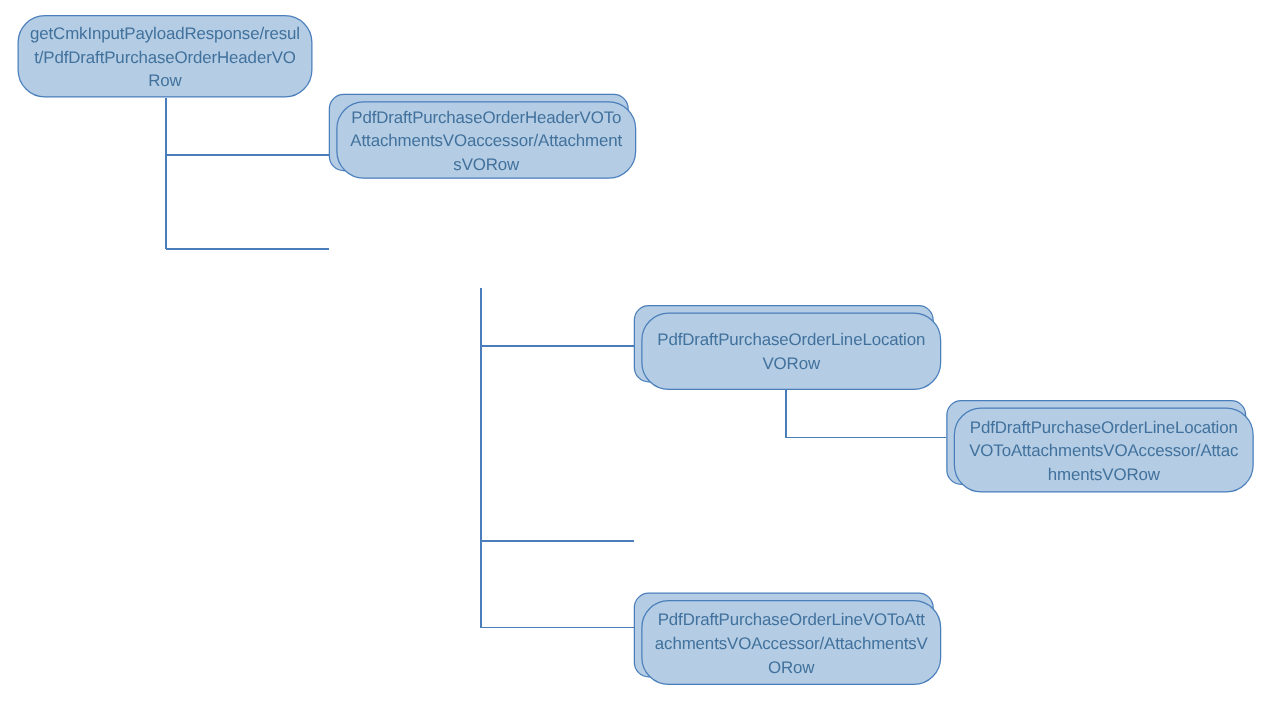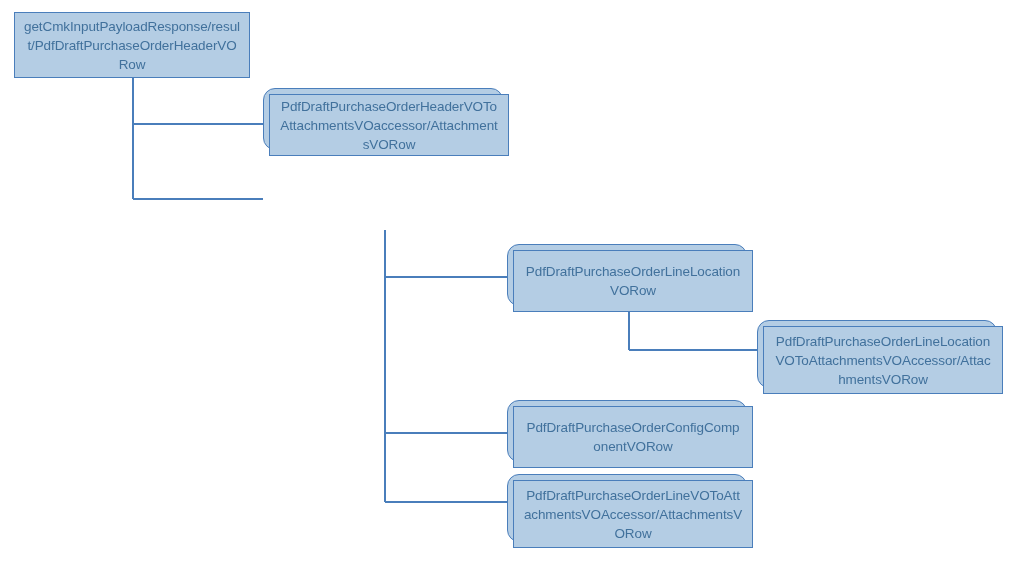--- a/index.html
+++ b/index.html
@@ -46,21 +46,21 @@
   
   .node .card-front {
     position: absolute;
     left: 6px;
     top: 6px;
     width: 100%;
     height: 100%;
     box-sizing: border-box;
     background: #b4cde4;
     border: 1px solid #4a7ebb;
-    border-radius: 0;
+    border-radius: 22px;
     display: flex;
     align-items: center;
     justify-content: center;
     padding: 2px 9px;
   }
   
   .node.single .card-front {
     left: 0;
     top: 0;
   }
@@ -96,21 +96,21 @@
       <path d="M629,350 L757,350"></path>
     </g>
   </svg>
 
   <div class="node single" style="left:14px; top:12px; width:236px; height:66px;">
     <div class="card-front">
       <span class="node-label">getCmkInputPayloadResponse/result/PdfDraftPurchaseOrderHeaderVORow</span>
     </div>
   </div>
 
-  <div class="node" style="left:263px; top:88px; width:240px; height:62px;">
+  <div class="node" style="left:263px; top:75px; width:240px; height:62px;">
     <div class="card-back"></div>
     <div class="card-front">
       <span class="node-label">PdfDraftPurchaseOrderHeaderVOToAttachmentsVOaccessor/AttachmentsVORow</span>
     </div>
   </div>
 
 
   <div class="node" style="left:507px; top:244px; width:240px; height:62px;">
     <div class="card-back"></div>
     <div class="card-front">
@@ -118,26 +118,20 @@
     </div>
   </div>
 
   <div class="node" style="left:757px; top:320px; width:240px; height:68px;">
     <div class="card-back"></div>
     <div class="card-front">
       <span class="node-label">PdfDraftPurchaseOrderLineLocationVOToAttachmentsVOAccessor/AttachmentsVORow</span>
     </div>
   </div>
 
-  <div class="node" style="left:507px; top:400px; width:240px; height:62px;">
-    <div class="card-back"></div>
-    <div class="card-front">
-      <span class="node-label">PdfDraftPurchaseOrderConfigComponentVORow</span>
-    </div>
-  </div>
 
   <div class="node" style="left:507px; top:474px; width:240px; height:68px;padding-left:20px;">
     <div class="card-back"></div>
     <div class="card-front">
       <span class="node-label">PdfDraftPurchaseOrderLineVOToAttachmentsVOAccessor/AttachmentsVORow</span>
     </div>
   </div>
 
 </div>
 

